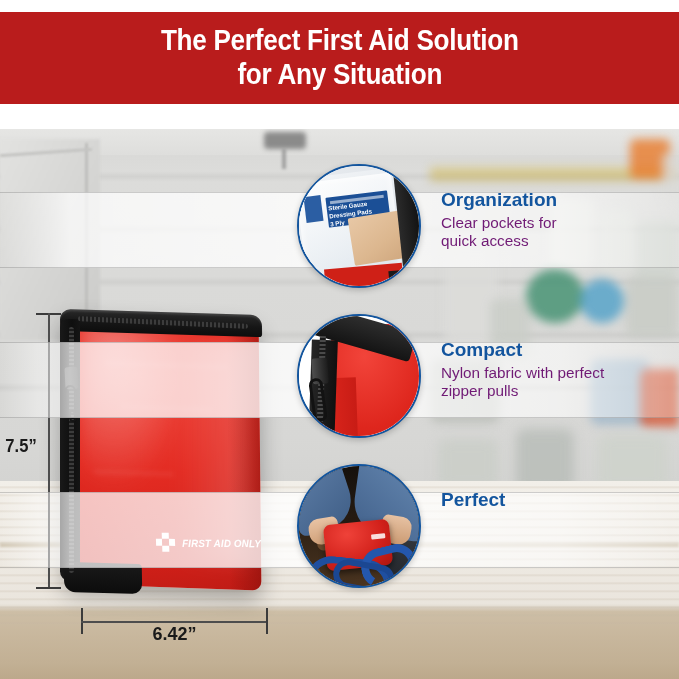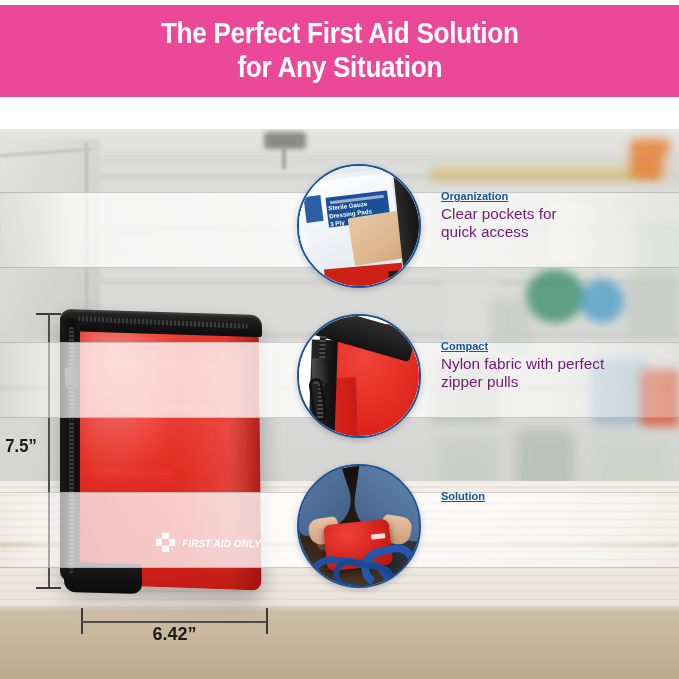--- a/index.html
+++ b/index.html
@@ -7,22 +7,22 @@
   body {
     font-family:"Liberation Sans", sans-serif;
     background:#ffffff;
     overflow:hidden;
     position:relative;
   }
   #stage { position:relative; width:679px; height:679px; overflow:hidden; }
 
   
   .header {
-    position:absolute; left:0; top:5px; width:679px; height:92px;
-    background:#ec4899;
+    position:absolute; left:0; top:12px; width:679px; height:92px;
+    background:#b91c1c;
     display:flex; align-items:center; justify-content:center;
   }
   .header-title {
     color:#ffffff;
     font-family:"Liberation Sans Narrow","Liberation Sans",sans-serif;
     font-weight:bold;
     font-size:29px;
     line-height:1.17;
     text-align:center;
     letter-spacing:-0.3px;
@@ -252,23 +252,22 @@
     position:absolute; left:0; top:0; width:124px; height:124px;
     border-radius:50%;
     border:2.5px solid #13559e;
     overflow:hidden;
     box-shadow:0 2px 6px rgba(0,0,0,.22);
     background:#ffffff;
   }
   .circle-inner { position:absolute; inset:0; }
   .ftext { position:absolute; left:144px; top:26px; width:238px; }
   .ftitle {
-    color:#13559e; font-weight:bold; font-size:11px; line-height:1.1;
+    color:#13559e; font-weight:bold; font-size:19px; line-height:1.1;
     margin-bottom:3px;
-    text-decoration:underline;
   }
   .fdesc {
     color:#701a75; font-size:15.3px; line-height:1.19; white-space:pre-line;
   }
 
   
   .c1-bg { position:absolute; inset:0; background:linear-gradient(140deg,#e9ecef 0%,#dfe4ea 45%,#cfd6dd 100%); }
   .c1-case { position:absolute; left:-6px; top:6px; width:132px; height:118px;
     background:linear-gradient(150deg,#f4f6f8 0%,#e4e9ee 52%,#d2dae1 100%);
     transform:rotate(-7deg); border-radius:6px; }
@@ -504,17 +503,17 @@
         <div class="c3-handR"></div>
         <div class="c3-kit">
             <div class="c3-kitlogo"></div>
           </div>
         <div class="c3-strapA"></div>
         <div class="c3-strapB"></div>
         <div class="c3-strapC"></div>
       </div>
     </div>
     <div class="ftext">
-      <div class="ftitle">Solution</div>
+      <div class="ftitle">Perfect</div>
     </div>
   </div>
 
 </div>
 
 </body></html>

